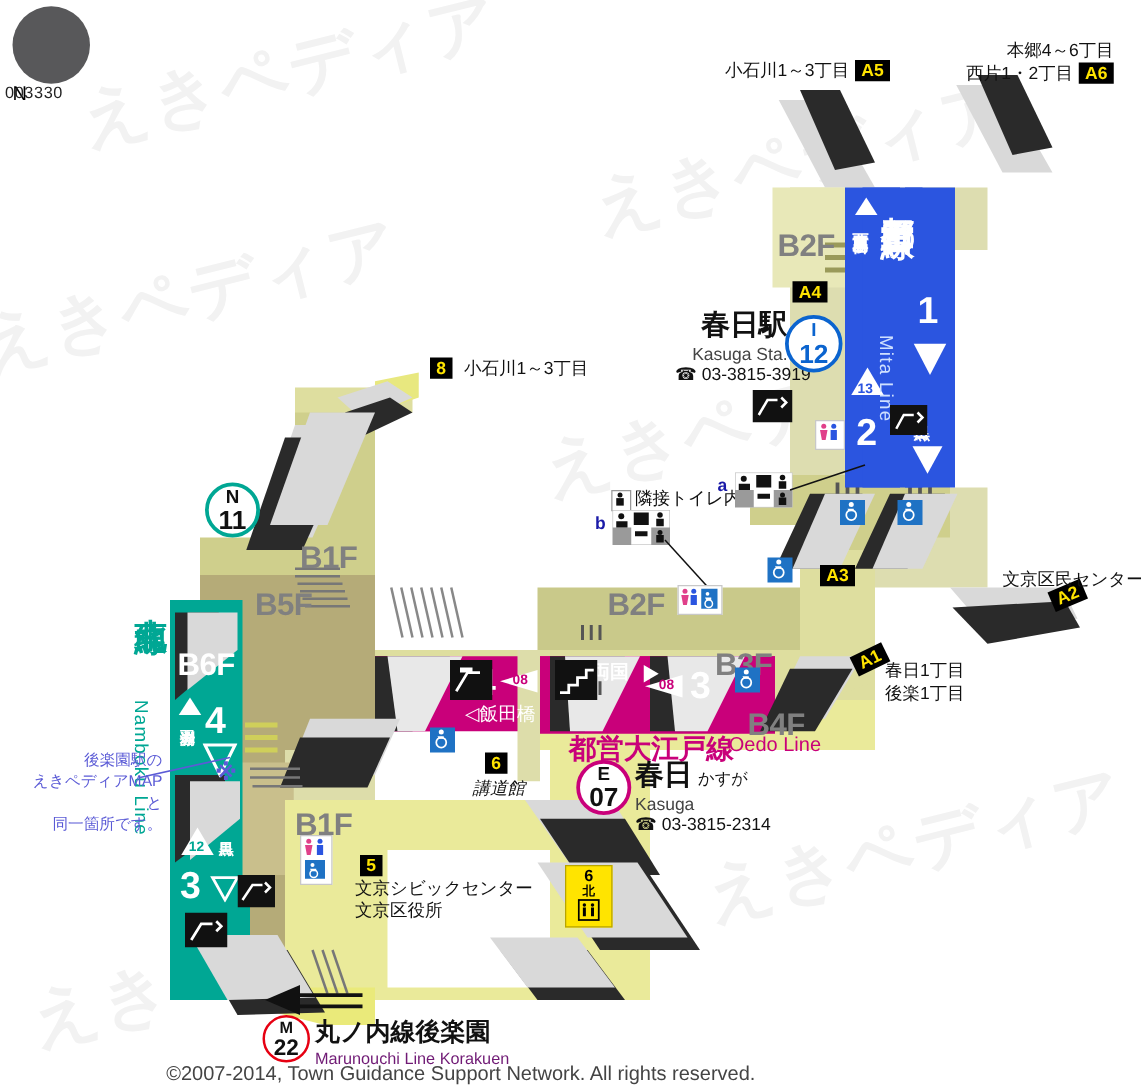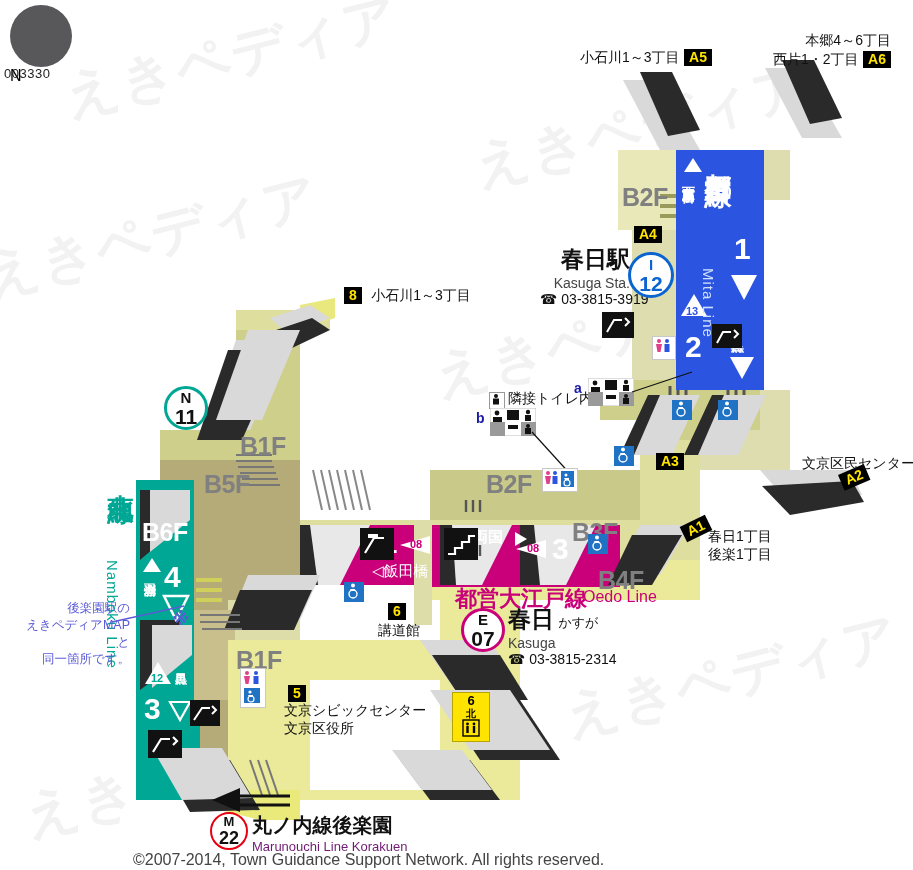--- a/index.html
+++ b/index.html
@@ -421,21 +421,21 @@
     <span class="exitnum" style="display:inline-block;transform:rotate(-26deg);">A1</span>
   </div>
   <div class="abs" style="left:708px;top:528px;">
     <div class="exitlbl">春日1丁目</div>
     <div class="exitlbl">後楽1丁目</div>
   </div>
 
   <div class="abs" style="left:388px;top:602px;">
     <span class="exitnum">6</span>
   </div>
-  <div class="abs exitlbl" style="left:378px;top:622px;">講道館</div>
+  <div class="abs exitlbl" style="left:378px;top:622px;font-style:italic;">講道館</div>
 
   <div class="abs" style="left:288px;top:684px;">
     <span class="exitnum">5</span>
   </div>
   <div class="abs" style="left:284px;top:702px;">
     <div class="exitlbl">文京シビックセンター</div>
     <div class="exitlbl">文京区役所</div>
   </div>
 
   <div class="abs" style="left:452px;top:692px;width:36px;height:48px;background:#ffe400;border:1px solid #b8a400;">

